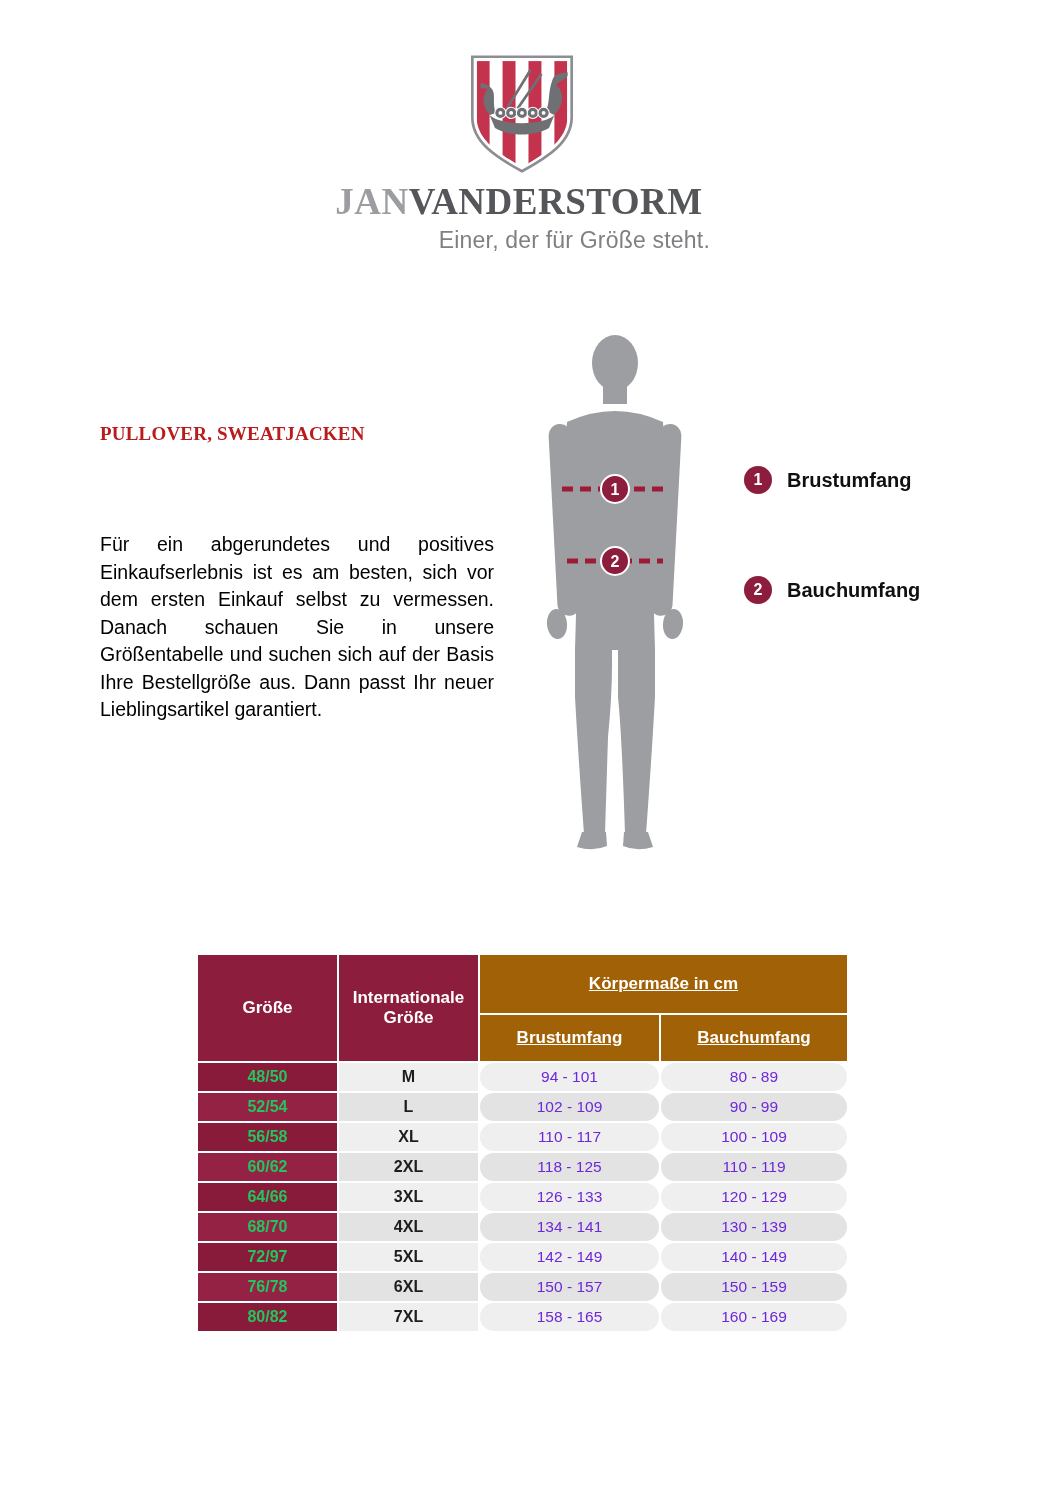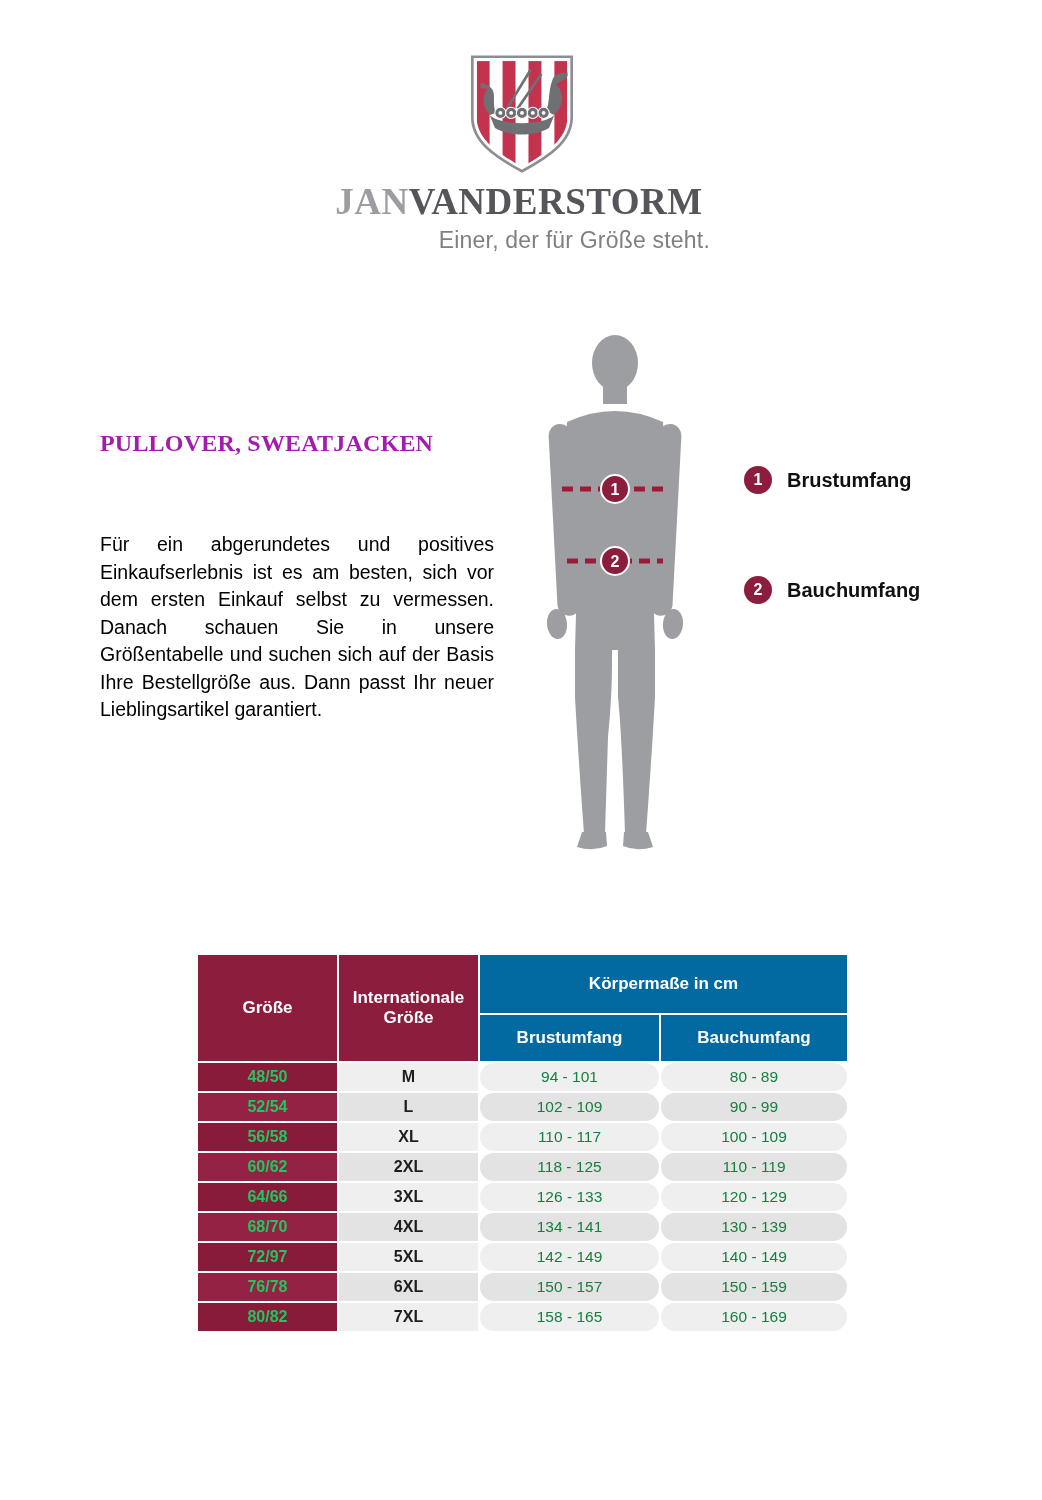--- a/index.html
+++ b/index.html
@@ -11,48 +11,48 @@
   .logo { position:absolute; left:468px; top:54px; width:108px; height:120px; }
 
   
   .brand { position:absolute; left:328px; top:180px; width:382px; }
   .brand-name { font-family:"Liberation Serif", serif; font-size:37px; font-weight:700; letter-spacing:0.5px; text-align:center; white-space:nowrap; }
   .brand-jan { color:#9B9DA1; }
   .brand-rest { color:#55565A; }
   .brand-tagline { text-align:right; font-size:23px; color:#7E8084; margin-top:4px; letter-spacing:0.2px; }
 
   
-  .heading { position:absolute; left:100px; top:424px; font-family:"Liberation Serif", serif; font-weight:700; font-size:24px; line-height:39px; color:#a21caf; letter-spacing:0.2px; }
+  .heading { position:absolute; left:100px; top:414px; font-family:"Liberation Serif", serif; font-weight:700; font-size:19px; line-height:39px; color:#b91c1c; letter-spacing:0.2px; }
   .intro { position:absolute; left:100px; top:531px; width:394px; font-size:19.5px; line-height:27.5px; text-align:justify; color:#000000; }
 
   
   .figure { position:absolute; left:515px; top:332px; }
 
   
   .legend { position:absolute; left:744px; top:466px; }
   .legend-item { display:flex; align-items:center; margin-bottom:82px; }
   .legend-badge { width:28px; height:28px; border-radius:50%; background:#8C1D3D; color:#fff; font-weight:700; font-size:16px; display:flex; align-items:center; justify-content:center; margin-right:15px; flex:0 0 28px; }
   .legend-label { font-size:20px; font-weight:700; color:#101010; }
 
   
   .size-table { position:absolute; left:198px; top:955px; display:grid;
     grid-template-columns:139px 139px 179px 186px;
     grid-template-rows:58px 46px repeat(9, 28px);
     gap:2px; background:#fff; }
   .cell { display:flex; align-items:center; justify-content:center; text-align:center; padding:0 6px; }
   .h { font-weight:700; color:#fff; font-size:17px; line-height:20px; }
   .maroon { background:#8C1D3D; }
-  .gray { background:#0369a1; }
+  .gray { background:#a16207;text-decoration:underline; }
   .span-rows { grid-row:1 / 3; }
   .koerper { grid-column:3 / 5; }
   .maroon-cell { color:#22c55e; font-weight:700; font-size:16px; }
   .maroon-cell.odd  { background:#871B39; }
   .maroon-cell.even { background:#942245; }
   .int-cell { font-weight:700; color:#1D1D1B; font-size:16px; }
-  .val-cell { color:#15803d; font-size:15.5px;border-radius:14px; }
+  .val-cell { color:#6d28d9; font-size:15.5px;border-radius:14px; }
   .int-cell.odd, .val-cell.odd   { background:#EFEFEF; }
   .int-cell.even, .val-cell.even { background:#E3E3E3; }
 </style>
 </head>
 <body>
 
 <div class="page">
 
   <svg class="logo" viewBox="0 0 100 110">
     <defs>

